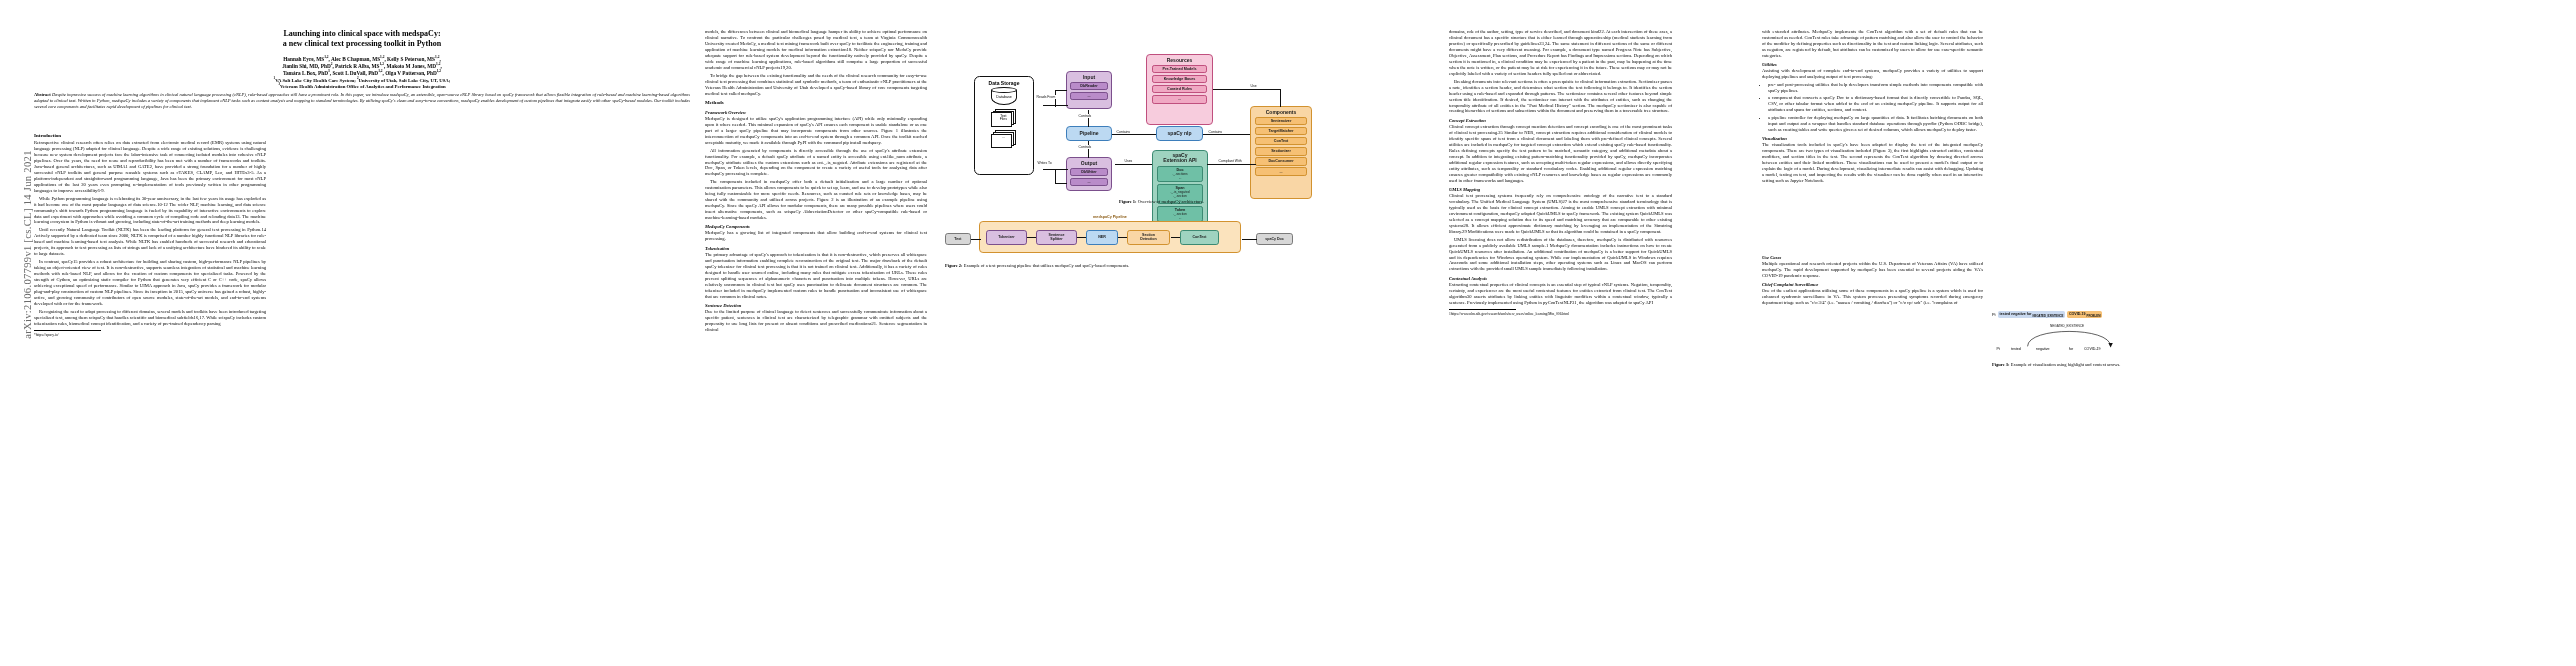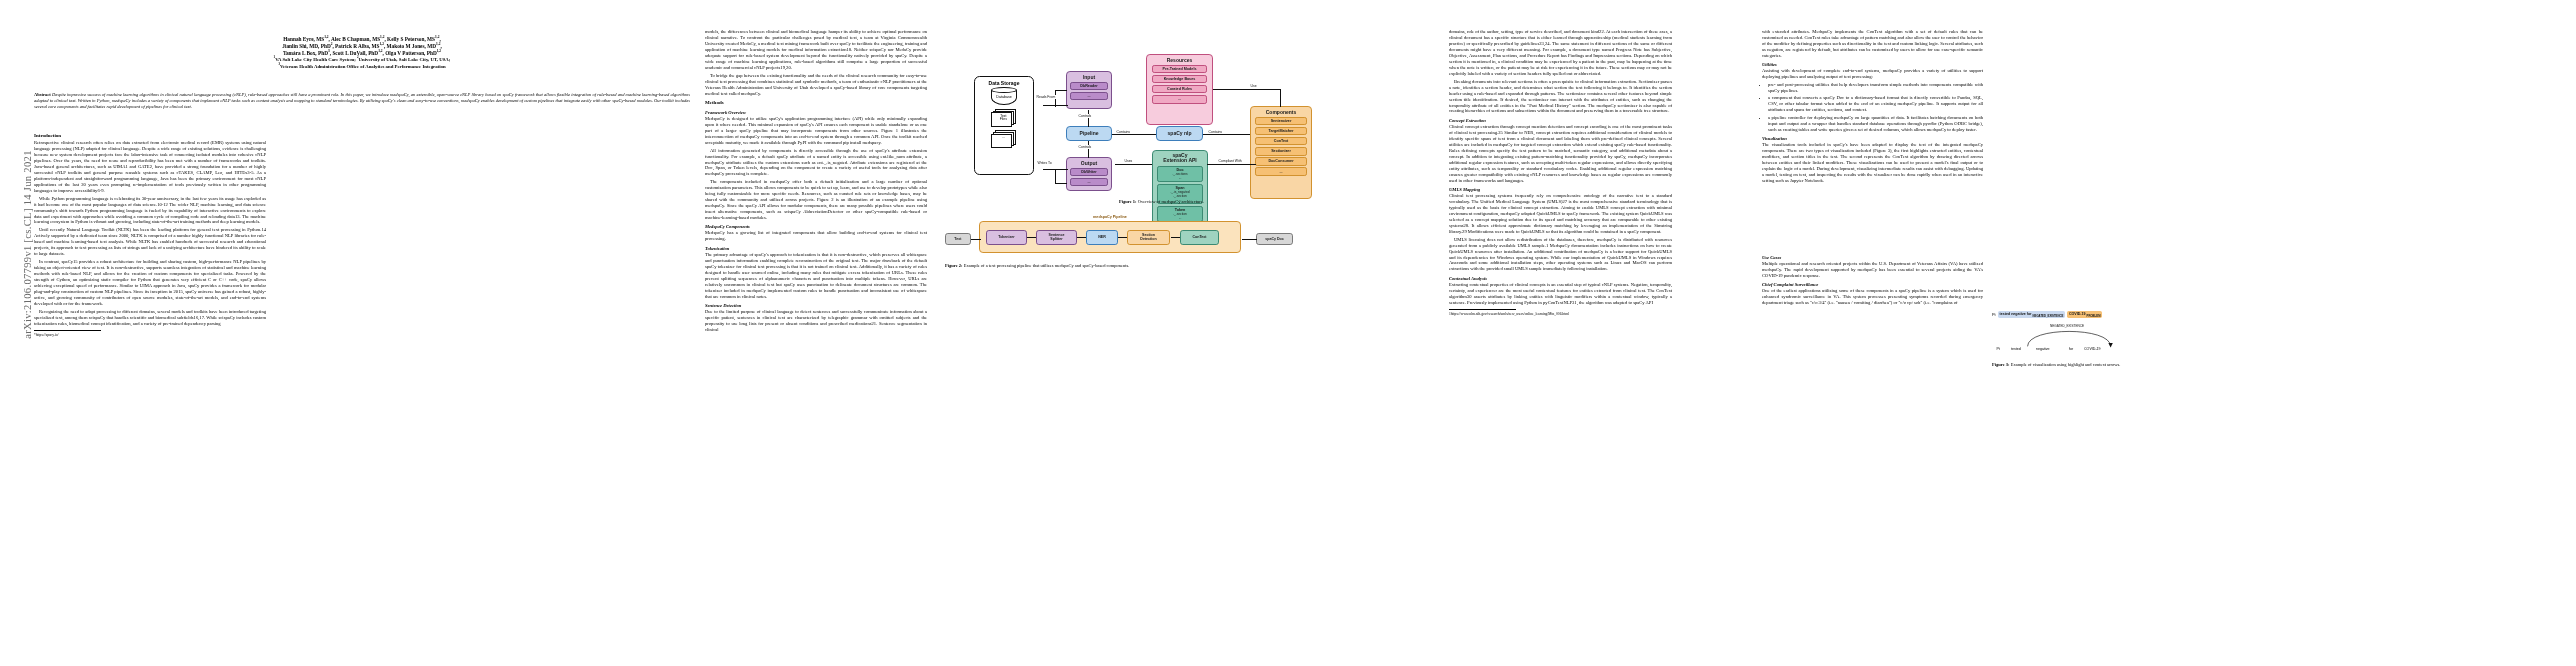--- a/index.html
+++ b/index.html
@@ -96,20 +96,24 @@
   .arclbl{position:absolute;font-family:"Liberation Sans",sans-serif;font-size:3.1px;color:#111;}
 </style>
 </head>
 <body>
 
 <div class="page">
 
   <div class="arxiv-stamp">arXiv:2106.07799v1  [cs.CL]  14 Jun 2021</div>
 
   <div class="titleblock">
+    <div class="ptitle">
+      <span>Launching into clinical space with medspaCy:</span><br>
+      <span>a new clinical text processing toolkit in Python</span>
+    </div>
     <div class="authors">
       <span>Hannah Eyre, MS<sup>1,2</sup>, Alec B Chapman, MS<sup>1,2</sup>, Kelly S Peterson, MS<sup>1,2</sup>,</span><br>
       <span>Jianlin Shi, MD, PhD<sup>2</sup>, Patrick R Alba, MS<sup>1,2</sup>, Makoto M Jones, MD<sup>1,2</sup>,</span><br>
       <span>Tamára L Box, PhD<sup>3</sup>, Scott L DuVall, PhD<sup>1,2</sup>, Olga V Patterson, PhD<sup>1,2</sup></span>
     </div>
     <div class="affils">
       <span><sup>1</sup>VA Salt Lake City Health Care System; <sup>2</sup>University of Utah, Salt Lake City, UT, USA;</span><br>
       <span><sup>3</sup>Veterans Health Administration Office of Analytics and Performance Integration</span>
     </div>
   </div>

